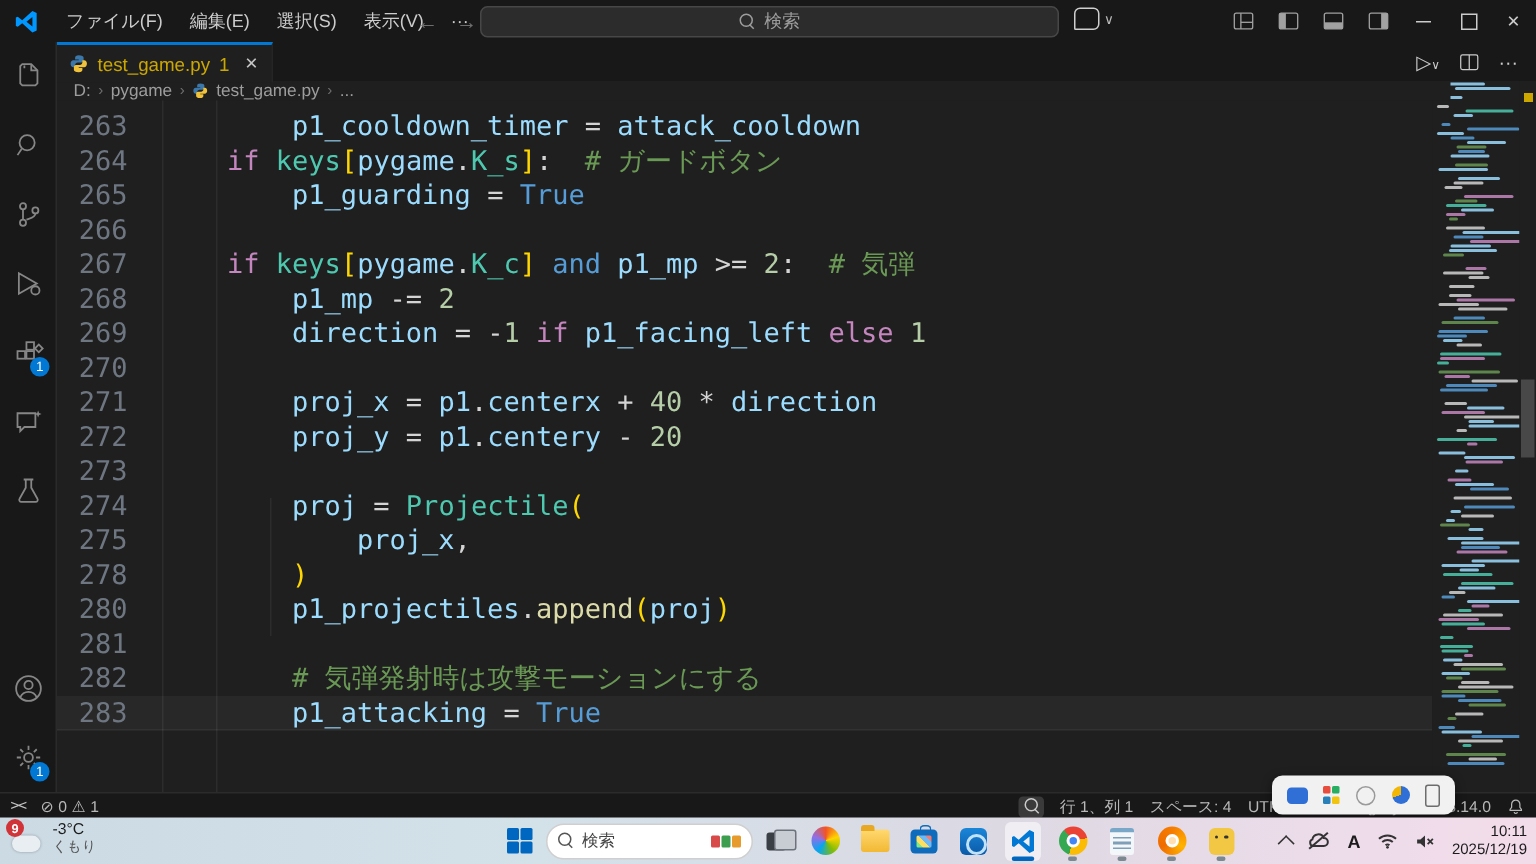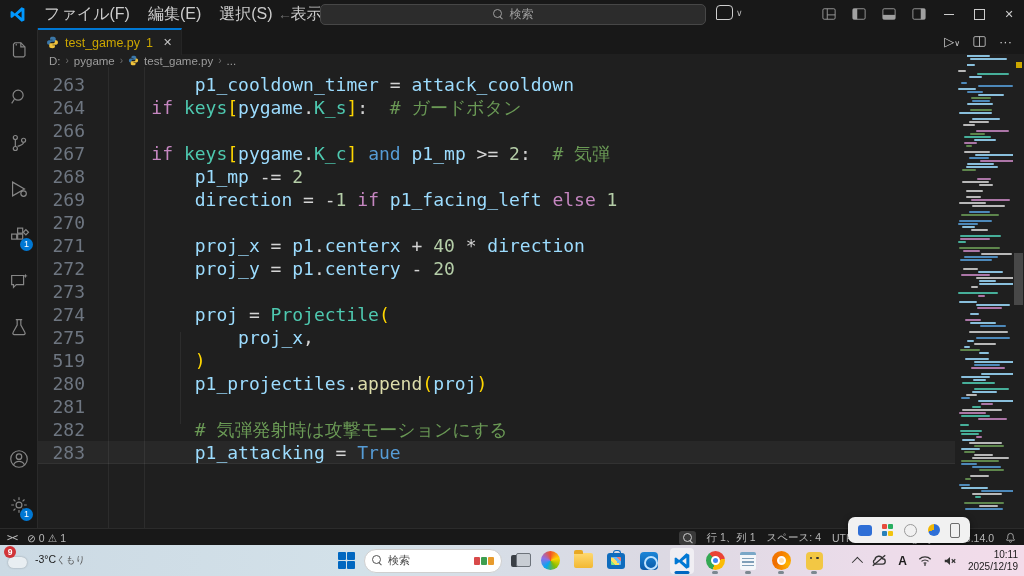--- a/index.html
+++ b/index.html
@@ -2,21 +2,21 @@
 <html><head>
 <meta charset="utf-8">
 <style>
   html,body{margin:0;padding:0;background:#000;}
   .screen{position:relative;width:1024px;height:576px;overflow:hidden;
     font-family:"Liberation Sans",sans-serif;background:#1f1f1f;color:#ccc;}
   
   .titlebar{position:absolute;left:0;top:0;width:1024px;height:28px;background:#181818;
     display:flex;align-items:center;z-index:30;}
   .vslogo{width:17px;height:17px;margin:0 9px 0 9px;flex:0 0 auto;}
-  .menu{font-size:16px;color:#cccccc;padding:0 9px;height:28px;line-height:28px;cursor:default;}
+  .menu{font-size:12px;color:#cccccc;padding:0 9px;height:28px;line-height:28px;cursor:default;}
   .navarrows{position:absolute;left:278px;top:0;height:28px;display:flex;align-items:center;gap:12px;
     color:#6e6e6e;font-size:14px;}
   .cmdcenter{position:absolute;left:320px;top:4px;width:384px;height:19px;background:#2c2c2c;
     border:1px solid #474747;border-radius:5px;display:flex;align-items:center;justify-content:center;
     gap:6px;color:#9d9d9d;font-size:12px;}
   .mag{width:11px;height:11px;position:relative;flex:0 0 auto;}
   .mag::before{content:"";position:absolute;left:0;top:0;width:7px;height:7px;border:1.4px solid currentColor;border-radius:50%;}
   .mag::after{content:"";position:absolute;left:7px;top:7px;width:4px;height:1.4px;background:currentColor;transform:rotate(45deg);transform-origin:0 0;}
   .copilot-tb{position:absolute;left:716px;top:5px;display:flex;align-items:center;gap:3px;color:#bbb;}
   .copilot-glyph{width:15px;height:13px;border:1.4px solid #cfcfcf;border-radius:4px 4px 4px 1px;}
@@ -77,21 +77,21 @@
   .fw4{width:12px;height:12px;border-radius:50%;background:conic-gradient(#2f6fd6 0 70%,#f2b705 70% 100%);}
   .fw5{width:8px;height:13px;border:1.5px solid #6d6d6d;border-radius:2px;}
   
   .taskbar{position:absolute;left:0;top:545px;width:1024px;height:31px;z-index:50;
     background:linear-gradient(90deg,#ccdae4 0%,#d3e1e9 35%,#dcd9e3 65%,#ecdceA 85%,#f3dcea 100%);}
   .weather{position:absolute;left:6px;top:3px;display:flex;align-items:center;gap:5px;}
   .wicon{position:relative;width:24px;height:22px;}
   .wcloud{position:absolute;left:2px;bottom:2px;width:19px;height:11px;background:#e8eef2;border-radius:7px;box-shadow:0 0 2px rgba(0,0,0,.3);}
   .wbadge{position:absolute;left:-2px;top:-2px;min-width:12px;height:12px;border-radius:6px;background:#d13438;color:#fff;
     font-size:8.5px;line-height:12px;text-align:center;font-weight:bold;}
-  .wtxt{display:flex;line-height:11px;}
+  .wtxt{display:flex;flex-direction:column;line-height:11px;}
   .wtemp{font-size:10.5px;color:#1b1b1b;}
   .wdesc{font-size:9.5px;color:#555;}
   .tb-center{position:absolute;left:338px;top:0;height:31px;display:flex;align-items:center;gap:9px;}
   .startlogo{width:17px;height:17px;display:grid;grid-template-columns:8px 8px;grid-gap:1px;}
   .startlogo i{background:#0067c0;display:block;width:8px;height:8px;border-radius:1px;}
   .tsearch{width:122px;height:22px;background:#fff;border:1px solid #cfcfcf;border-radius:12px;display:flex;
     align-items:center;gap:5px;padding:0 7px;color:#444;font-size:11px;}
   .gifts{margin-left:auto;display:flex;gap:1px;}
   .gifts i{width:6px;height:8px;border-radius:1px;display:block;}
   .taskview{width:18px;height:16px;position:relative;}
@@ -278,31 +278,32 @@
     </div>
   </div>
 
   <div class="editor">
     <div class="guide" style="left:71px;"></div>
     <div class="guide" style="left:107px;"></div>
     <div class="guide" style="left:143px;top:280px;bottom:auto;height:92px;"></div>
     <div class="codewrap">
         <div class="cl"><span class="ln">263</span><span class="lc"><span style="color: rgb(212, 212, 212);">        </span><span style="color: rgb(156, 220, 254);">p1_cooldown_timer</span><span style="color: rgb(212, 212, 212);"> = </span><span style="color: rgb(156, 220, 254);">attack_cooldown</span></span></div>
         <div class="cl"><span class="ln">264</span><span class="lc"><span style="color: rgb(212, 212, 212);">    </span><span style="color: rgb(197, 134, 192);">if</span><span style="color: rgb(212, 212, 212);"> </span><span style="color: rgb(78, 201, 176);">keys</span><span style="color: rgb(255, 215, 0);">[</span><span style="color: rgb(156, 220, 254);">pygame</span><span style="color: rgb(212, 212, 212);">.</span><span style="color: rgb(78, 201, 176);">K_s</span><span style="color: rgb(255, 215, 0);">]</span><span style="color: rgb(212, 212, 212);">:  </span><span style="color: rgb(106, 153, 85);"># ガードボタン</span></span></div>
+        <div class="cl"><span class="ln">265</span><span class="lc"><span style="color: rgb(212, 212, 212);">        </span><span style="color: rgb(156, 220, 254);">p1_guarding</span><span style="color: rgb(212, 212, 212);"> = </span><span style="color: rgb(86, 156, 214);">True</span></span></div>
         <div class="cl"><span class="ln">266</span><span class="lc"></span></div>
         <div class="cl"><span class="ln">267</span><span class="lc"><span style="color: rgb(212, 212, 212);">    </span><span style="color: rgb(197, 134, 192);">if</span><span style="color: rgb(212, 212, 212);"> </span><span style="color: rgb(78, 201, 176);">keys</span><span style="color: rgb(255, 215, 0);">[</span><span style="color: rgb(156, 220, 254);">pygame</span><span style="color: rgb(212, 212, 212);">.</span><span style="color: rgb(78, 201, 176);">K_c</span><span style="color: rgb(255, 215, 0);">]</span><span style="color: rgb(212, 212, 212);"> </span><span style="color: rgb(86, 156, 214);">and</span><span style="color: rgb(212, 212, 212);"> </span><span style="color: rgb(156, 220, 254);">p1_mp</span><span style="color: rgb(212, 212, 212);"> &gt;= </span><span style="color: rgb(181, 206, 168);">2</span><span style="color: rgb(212, 212, 212);">:  </span><span style="color: rgb(106, 153, 85);"># 気弾</span></span></div>
         <div class="cl"><span class="ln">268</span><span class="lc"><span style="color: rgb(212, 212, 212);">        </span><span style="color: rgb(156, 220, 254);">p1_mp</span><span style="color: rgb(212, 212, 212);"> -= </span><span style="color: rgb(181, 206, 168);">2</span></span></div>
         <div class="cl"><span class="ln">269</span><span class="lc"><span style="color: rgb(212, 212, 212);">        </span><span style="color: rgb(156, 220, 254);">direction</span><span style="color: rgb(212, 212, 212);"> = -</span><span style="color: rgb(181, 206, 168);">1</span><span style="color: rgb(212, 212, 212);"> </span><span style="color: rgb(197, 134, 192);">if</span><span style="color: rgb(212, 212, 212);"> </span><span style="color: rgb(156, 220, 254);">p1_facing_left</span><span style="color: rgb(212, 212, 212);"> </span><span style="color: rgb(197, 134, 192);">else</span><span style="color: rgb(212, 212, 212);"> </span><span style="color: rgb(181, 206, 168);">1</span></span></div>
         <div class="cl"><span class="ln">270</span><span class="lc"></span></div>
         <div class="cl"><span class="ln">271</span><span class="lc"><span style="color: rgb(212, 212, 212);">        </span><span style="color: rgb(156, 220, 254);">proj_x</span><span style="color: rgb(212, 212, 212);"> = </span><span style="color: rgb(156, 220, 254);">p1</span><span style="color: rgb(212, 212, 212);">.</span><span style="color: rgb(156, 220, 254);">centerx</span><span style="color: rgb(212, 212, 212);"> + </span><span style="color: rgb(181, 206, 168);">40</span><span style="color: rgb(212, 212, 212);"> * </span><span style="color: rgb(156, 220, 254);">direction</span></span></div>
         <div class="cl"><span class="ln">272</span><span class="lc"><span style="color: rgb(212, 212, 212);">        </span><span style="color: rgb(156, 220, 254);">proj_y</span><span style="color: rgb(212, 212, 212);"> = </span><span style="color: rgb(156, 220, 254);">p1</span><span style="color: rgb(212, 212, 212);">.</span><span style="color: rgb(156, 220, 254);">centery</span><span style="color: rgb(212, 212, 212);"> - </span><span style="color: rgb(181, 206, 168);">20</span></span></div>
         <div class="cl"><span class="ln">273</span><span class="lc"></span></div>
         <div class="cl"><span class="ln">274</span><span class="lc"><span style="color: rgb(212, 212, 212);">        </span><span style="color: rgb(156, 220, 254);">proj</span><span style="color: rgb(212, 212, 212);"> = </span><span style="color: rgb(78, 201, 176);">Projectile</span><span style="color: rgb(255, 215, 0);">(</span></span></div>
         <div class="cl"><span class="ln">275</span><span class="lc"><span style="color: rgb(212, 212, 212);">            </span><span style="color: rgb(156, 220, 254);">proj_x</span><span style="color: rgb(212, 212, 212);">,</span></span></div>
-        <div class="cl"><span class="ln">519</span><span class="lc"><span style="color: rgb(212, 212, 212);">        </span><span style="color: rgb(255, 215, 0);">)</span></span></div>
+        <div class="cl"><span class="ln">278</span><span class="lc"><span style="color: rgb(212, 212, 212);">        </span><span style="color: rgb(255, 215, 0);">)</span></span></div>
         <div class="cl"><span class="ln">280</span><span class="lc"><span style="color: rgb(212, 212, 212);">        </span><span style="color: rgb(156, 220, 254);">p1_projectiles</span><span style="color: rgb(212, 212, 212);">.</span><span style="color: rgb(220, 220, 170);">append</span><span style="color: rgb(255, 215, 0);">(</span><span style="color: rgb(156, 220, 254);">proj</span><span style="color: rgb(255, 215, 0);">)</span></span></div>
         <div class="cl"><span class="ln">281</span><span class="lc"></span></div>
         <div class="cl"><span class="ln">282</span><span class="lc"><span style="color: rgb(212, 212, 212);">        </span><span style="color: rgb(106, 153, 85); text-align: right;"># 気弾発射時は攻撃モーションにする</span></span></div>
         <div class="cl active"><span class="ln">283</span><span class="lc"><span style="color: rgb(212, 212, 212);">        </span><span style="color: rgb(156, 220, 254);">p1_attacking</span><span style="color: rgb(212, 212, 212);"> = </span><span style="color: rgb(86, 156, 214);">True</span></span></div>
       </div>
   </div>
 
   <div class="minimap">
       <div class="mmb" style="margin-left: 10px; width: 25px; background: rgb(156, 220, 254);"></div>
       <div class="mmb" style="margin-left: 15px; width: 37px; background: rgb(156, 220, 254);"></div>

